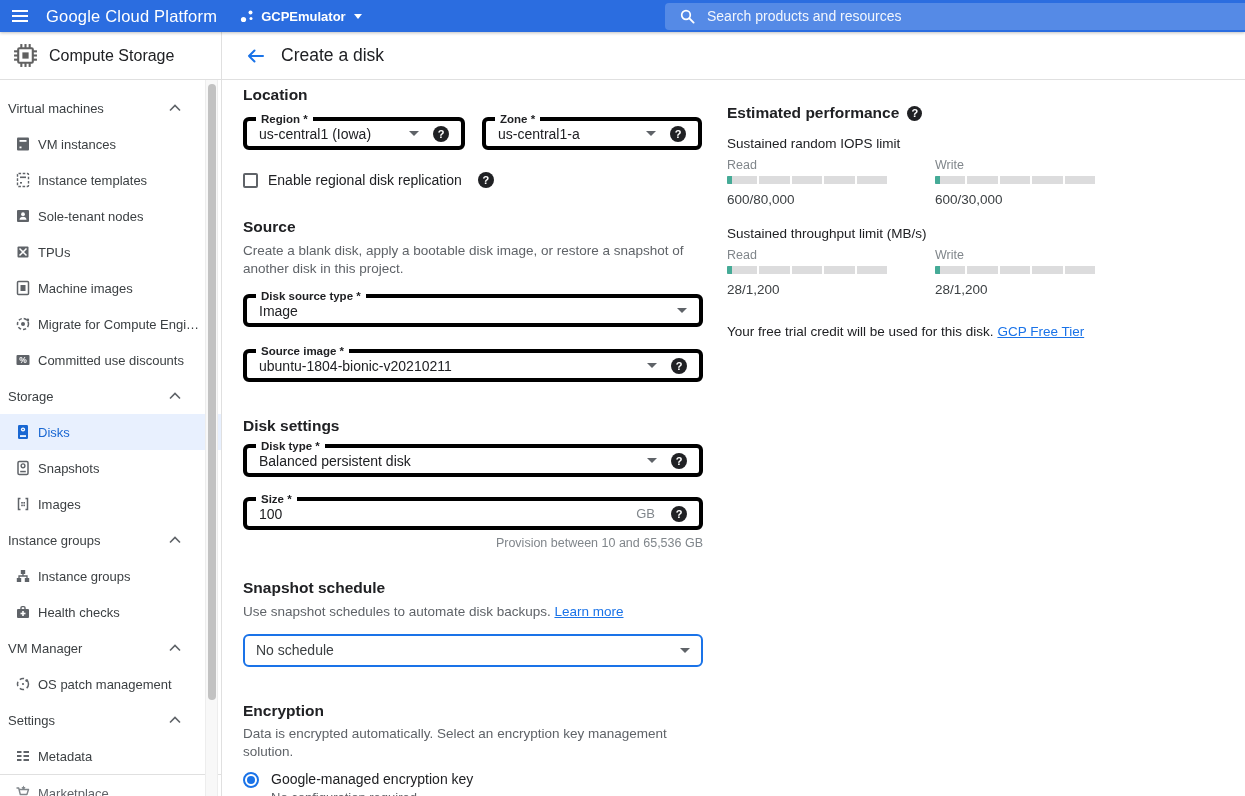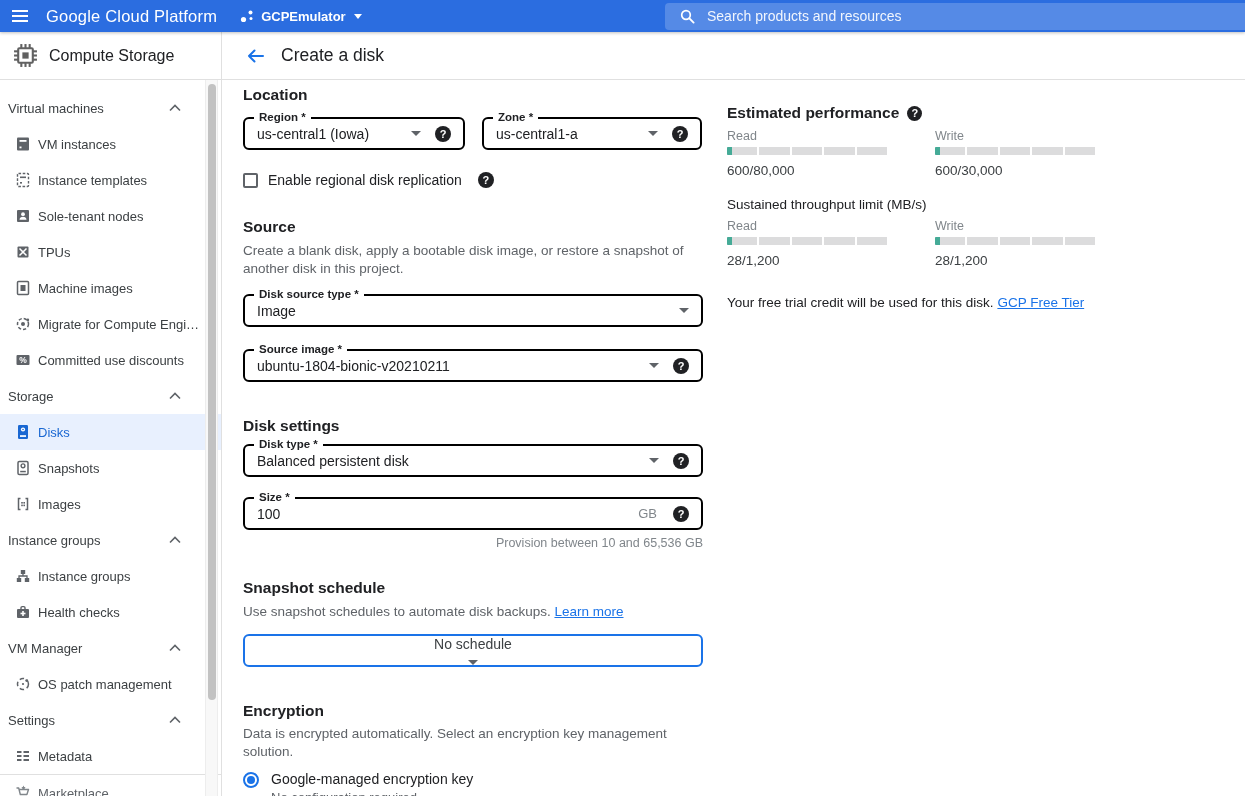--- a/index.html
+++ b/index.html
@@ -53,21 +53,21 @@
   .sb-scroll-thumb { position:absolute; left:2px; top:4px; width:8px; height:616px;
     background:#c2c2c2; border-radius:5px; }
 
   .main { flex:1; position:relative; }
   .form-col { width:460px; margin-left:21px; }
   .sec-heading { font-size:15.5px; font-weight:bold; color:#202124; }
   .h-location { margin-top:6px; }
   .desc { font-size:13.5px; line-height:1.35; color:#5f6368; }
 
   
-  .ffield { position:relative; height:33px; border:2px solid #000000; border-radius:6px;
+  .ffield { position:relative; height:33px; border:4px solid #000000; border-radius:6px;
     background:#fff; display:flex; align-items:center; padding:0 12px; width:460px; cursor:pointer; }
   .flabel { position:absolute; top:-8px; left:9px; background:#fff; padding:0 5px;
     font-size:11.5px; font-weight:bold; color:#202124; white-space:nowrap; }
   .fvalue { font-size:14px; color:#202124; white-space:nowrap; }
   .spacer { flex:1; }
   .caret-down { width:0; height:0; border-left:5px solid transparent;
     border-right:5px solid transparent; border-top:5.5px solid #5f6368; }
   .help { width:16px; height:16px; border-radius:50%; background:#202124; color:#fff;
     font-size:11px; font-weight:bold; display:flex; align-items:center; justify-content:center;
     margin-left:14px; cursor:pointer; flex:none; }
@@ -102,21 +102,21 @@
   .perf-label { font-size:12.5px; color:#80868b; }
   .bar { position:relative; display:flex; gap:2px; width:160px; height:8px; margin-top:4px; }
   .bar .seg { flex:1; background:#dcdcdd; }
   .bar .seg:last-child { border-radius:0 4px 4px 0; }
   .bar .fill { position:absolute; left:0; top:0; bottom:0; background:#45ab97; border-radius:1px 0 0 1px; }
   .perf-value { font-size:13.5px; color:#3c4043; margin-top:8px; }
   .perf-block2 { margin-top:19px; }
   .free-tier { font-size:13.5px; color:#202124; margin-top:27px; }
 
   .mt6{margin-top:6px;} .mt5{margin-top:5px;} .mt9{margin-top:9px;}
-  .mt10{margin-top:10px;} .mt12{margin-top:12px;flex-direction:column;} .mt16{margin-top:16px;} .mt22{margin-top:22px;}
+  .mt10{margin-top:10px;} .mt12{margin-top:12px;} .mt16{margin-top:16px;} .mt22{margin-top:22px;}
   .mt24{margin-top:20px;} .mt29{margin-top:29px;} .mt30{margin-top:30px;} .mt35{margin-top:35px;}
 </style>
 </head>
 <body>
 
 <header class="topbar">
   <button class="hamburger">
       <span></span>
       <span></span>
       <span></span>
@@ -467,20 +467,21 @@
       </div>
 
     </div>
 
     <aside class="perf-panel">
       <div class="perf-heading">
         <h2 class="sec-heading">Estimated performance</h2>
         <span class="help">?</span>
       </div>
 
+      <div class="perf-title">Sustained random IOPS limit</div>
       <div class="perf-grid">
         <div class="perf-cell">
           <div class="perf-label">Read</div>
           <div class="bar">
             <span class="seg"></span>
               <span class="seg"></span>
               <span class="seg"></span>
               <span class="seg"></span>
               <span class="seg"></span>
             <span class="fill" style="width: 3%;"></span>

